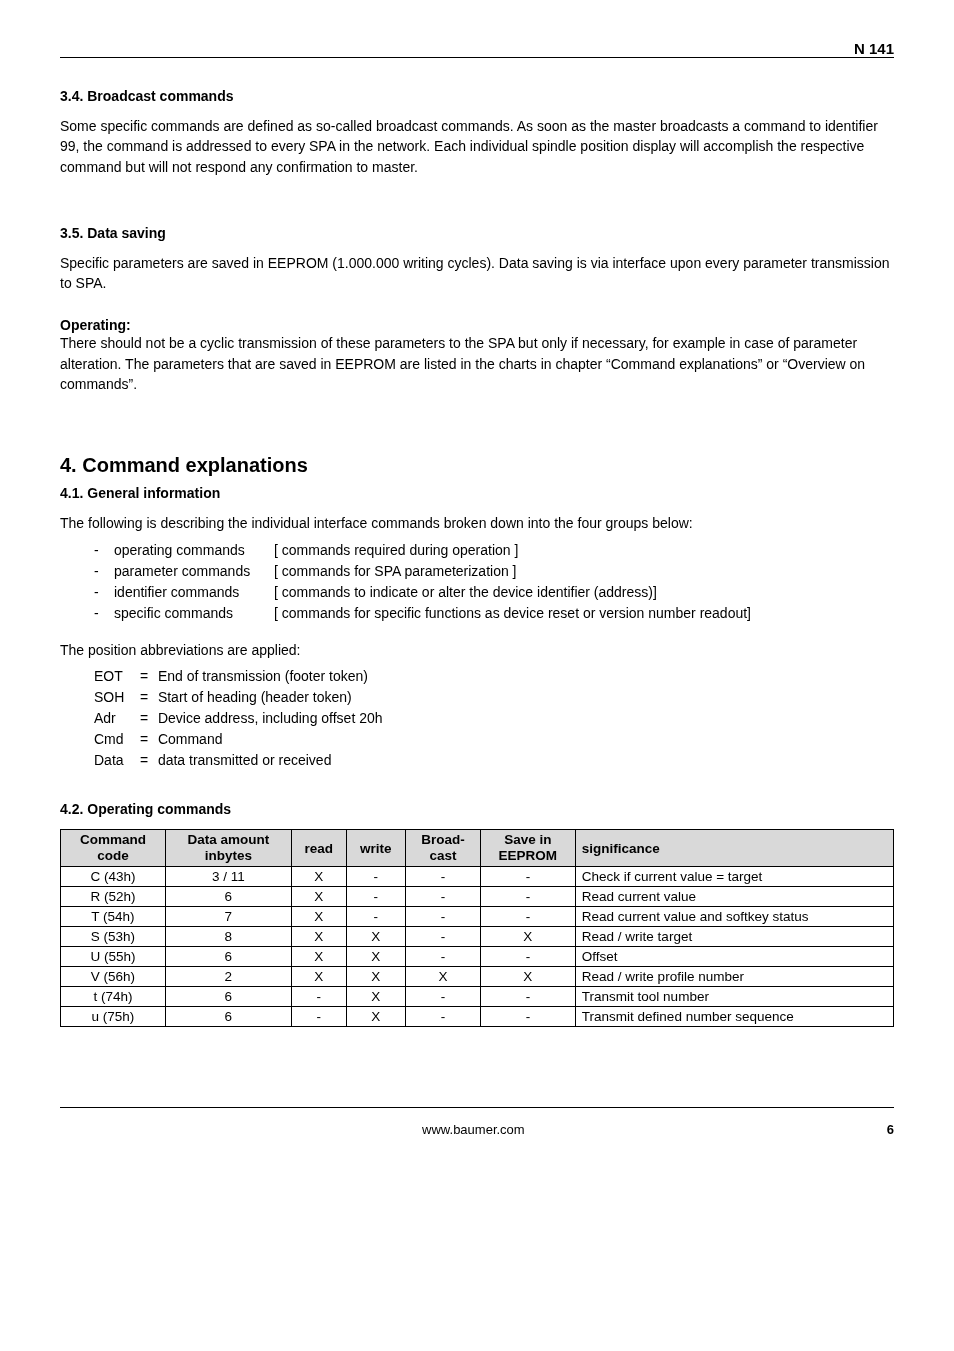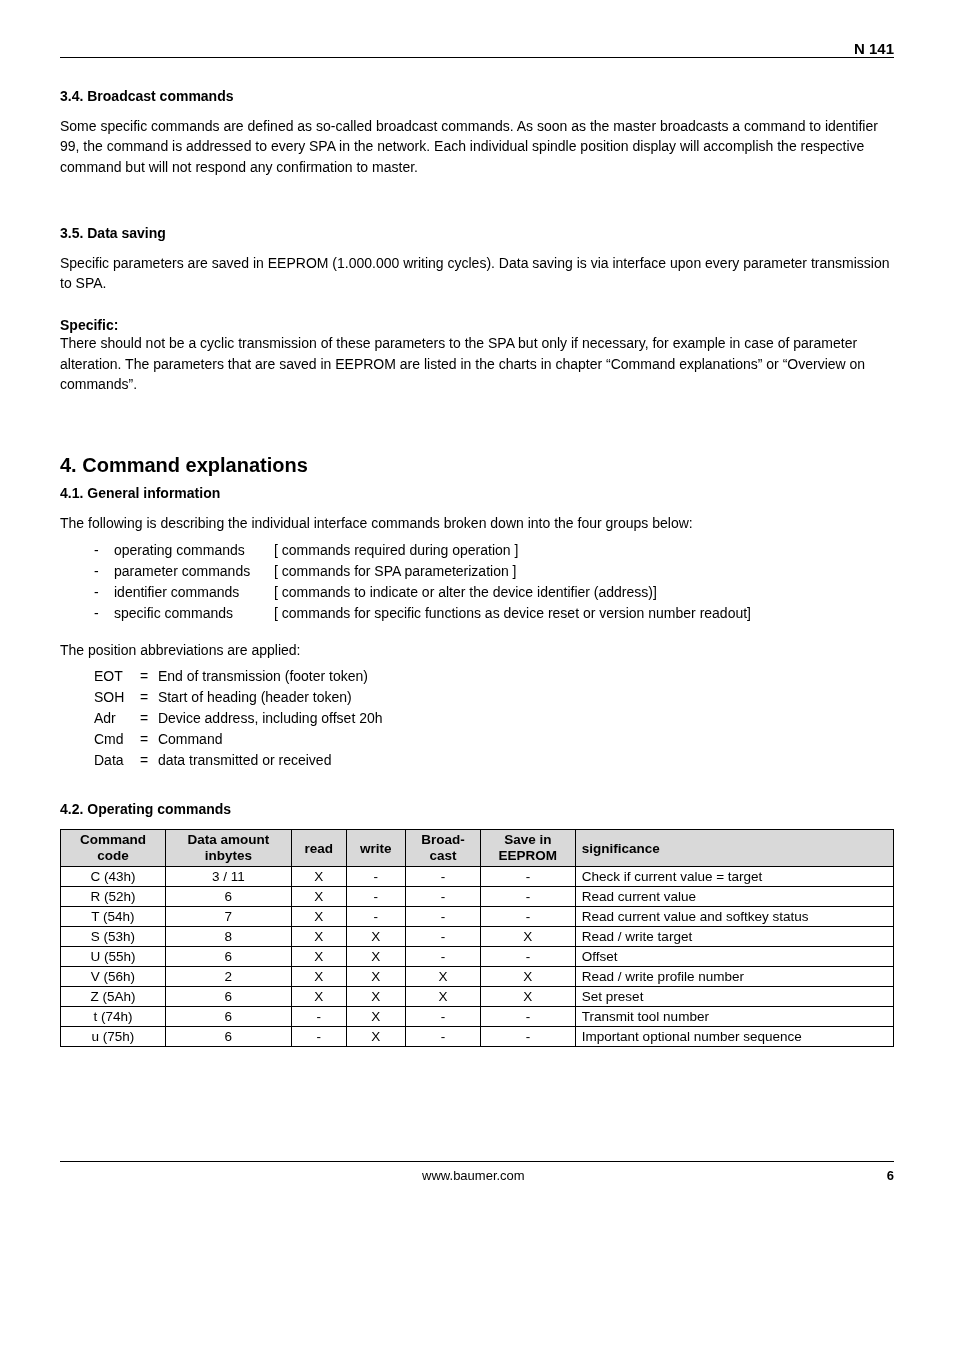--- a/index.html
+++ b/index.html
@@ -82,22 +82,22 @@
   table.op th {
     background: #d9d9d9;
     font-weight: bold;
   }
   table.op th.sig, table.op td.sig {
     text-align: left;
   }
   table.op th .hdr-line { display: block; line-height: 1.2; }
   .footer {
     border-top: 1px solid #000;
-    margin-top: 114px;
-    padding-top: 6px;
+    margin-top: 80px;
+    padding-top: 14px;
     font-size: 13px;
   }
   .footer-inner {
     display: flex;
     justify-content: space-between;
   }
   .footer-center {
     flex: 1;
     text-align: center;
   }
@@ -112,21 +112,21 @@
   <span>N 141</span>
 </div>
 
 <h2 class="section">3.4.  Broadcast commands</h2>
 <p class="para">Some specific commands are defined as so-called broadcast commands. As soon as the master broadcasts a command to identifier 99, the command is addressed to every SPA in the network. Each individual spindle position display will accomplish the respective command but will not respond any confirmation to master.</p>
 
 <div class="gap-med"></div>
 
 <h2 class="section">3.5.  Data saving</h2>
 <p class="para">Specific parameters are saved in EEPROM (1.000.000 writing cycles). Data saving is via interface upon every parameter transmission to SPA.</p>
-<p class="important-label">Specific:</p>
+<p class="important-label">Operating:</p>
 <p class="para">There should not be a cyclic transmission of these parameters to the SPA but only if necessary, for example in case of parameter alteration. The parameters that are saved in EEPROM are listed in the charts in chapter “Command explanations” or “Overview on commands”.</p>
 
 <div class="gap-large"></div>
 
 <h1 class="chapter">4. Command explanations</h1>
 
 <h2 class="section">4.1.  General information</h2>
 <p class="para-tight">The following is describing the individual interface commands broken down into the four groups below:</p>
 
 <ul class="bullet-list" id="group-list">
@@ -220,45 +220,36 @@
       <tr>
         <td>V  (56h)</td>
         <td>2</td>
         <td>X</td>
         <td>X</td>
         <td>X</td>
         <td>X</td>
         <td class="sig">Read / write profile number</td>
       </tr>
       <tr>
-        <td>Z  (5Ah)</td>
-        <td>6</td>
-        <td>X</td>
-        <td>X</td>
-        <td>X</td>
-        <td>X</td>
-        <td class="sig">Set preset</td>
-      </tr>
-      <tr>
         <td>t  (74h)</td>
         <td>6</td>
         <td>-</td>
         <td>X</td>
         <td>-</td>
         <td>-</td>
         <td class="sig">Transmit tool number</td>
       </tr>
       <tr>
         <td>u  (75h)</td>
         <td>6</td>
         <td>-</td>
         <td>X</td>
         <td>-</td>
         <td>-</td>
-        <td class="sig">Important optional number sequence</td>
+        <td class="sig">Transmit defined number sequence</td>
       </tr>
     </tbody>
 </table>
 
 <div class="footer">
   <div class="footer-inner">
     <span></span>
     <span class="footer-center">www.baumer.com</span>
     <span class="footer-right">6</span>
   </div>

